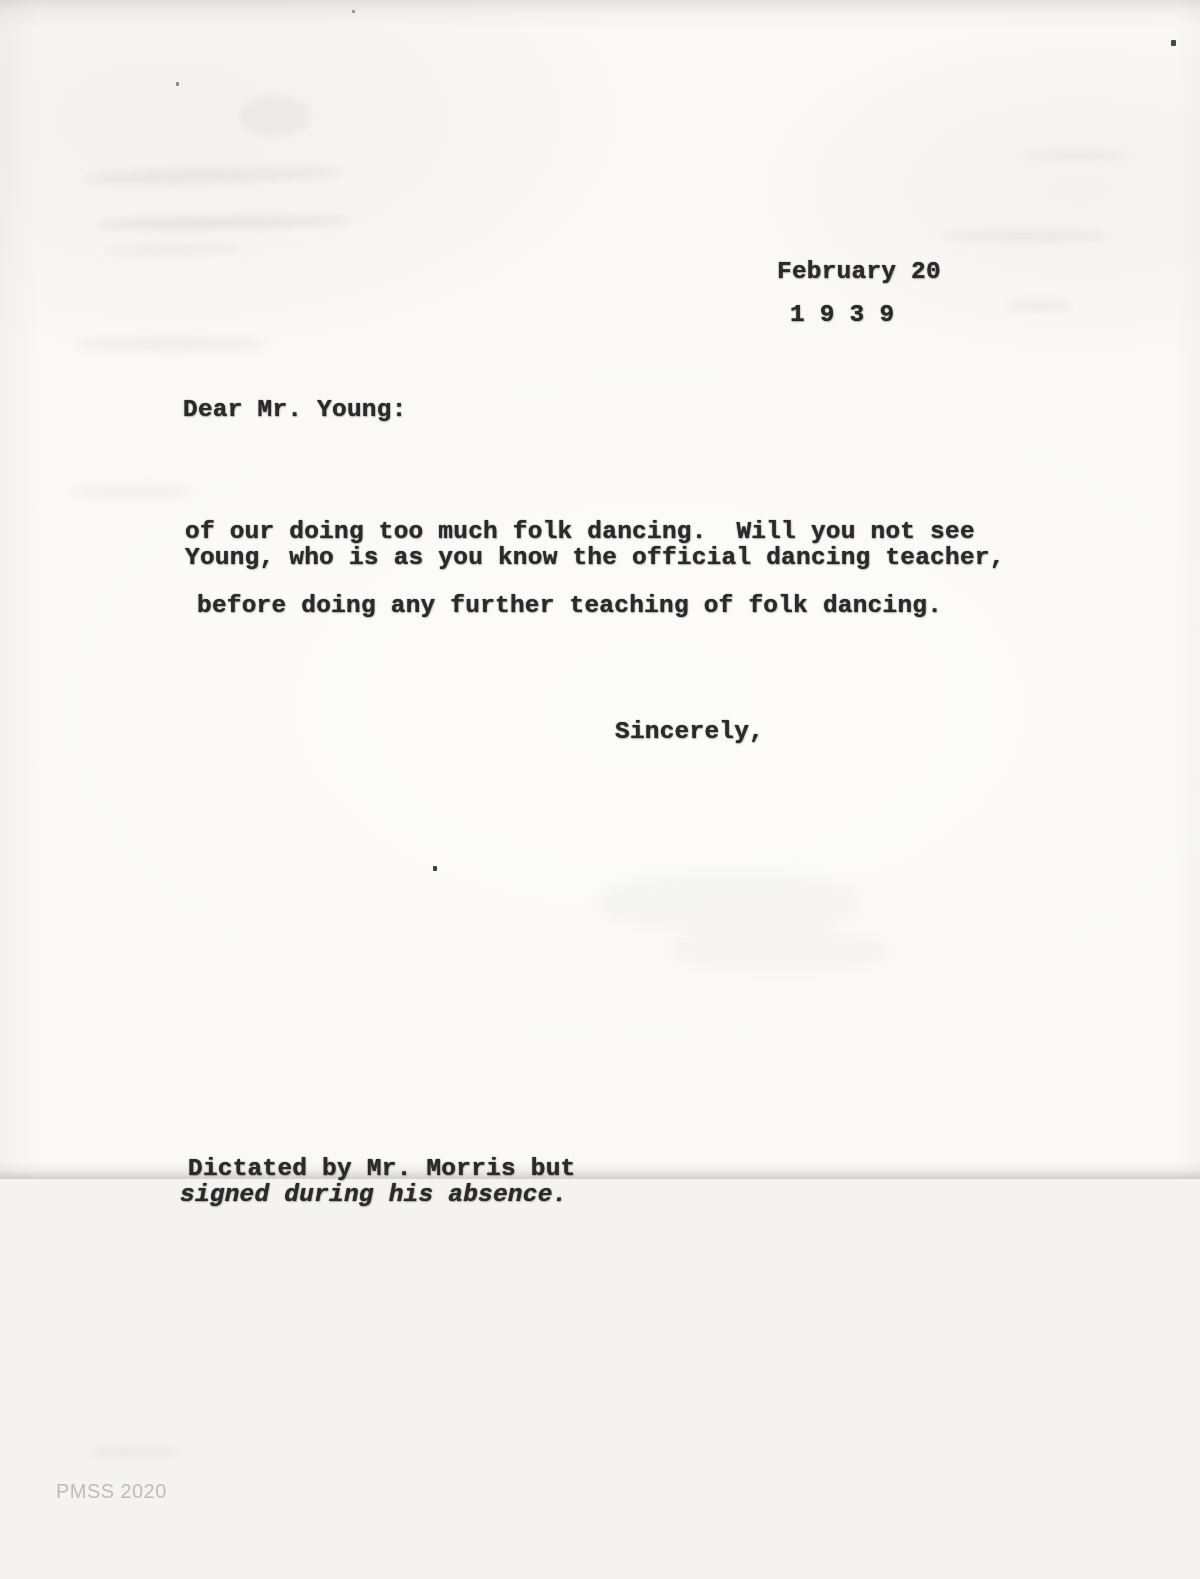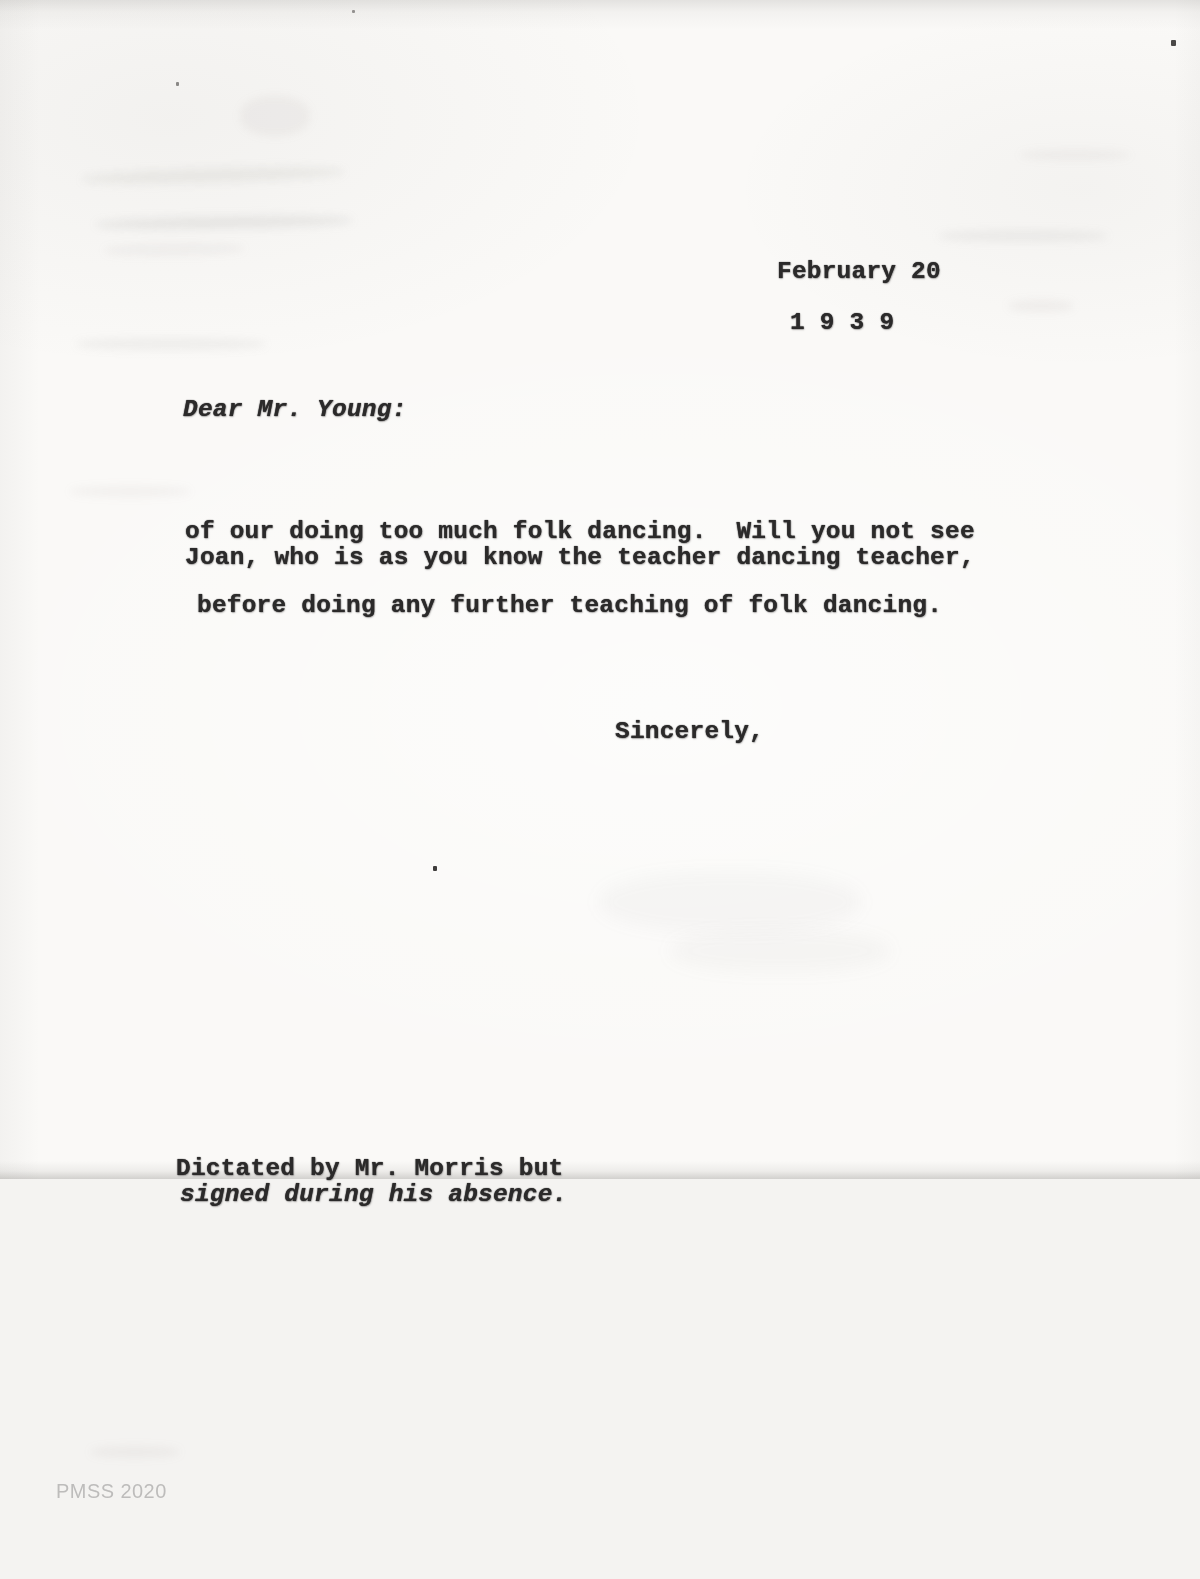--- a/index.html
+++ b/index.html
@@ -37,28 +37,28 @@
     letter-spacing: 0.2px;
     white-space: pre;
     text-shadow:
       0 0 1px rgba(40,38,38,0.85),
       0.6px 0.6px 1.6px rgba(60,58,58,0.35),
       -0.4px 0.4px 1.2px rgba(60,58,58,0.25);
     filter: blur(0.35px);
   }
 
   .date1      { left: 777px; top: 260px; }
-  .date2      { left: 790px; top: 311px; }
-  .salutation { left: 183px; top: 398px; font-style: italic; }
+  .date2      { left: 790px; top: 303px; }
+  .salutation { left: 183px; top: 398px; }
   .b0         { left: 302px; top: 450px; }
   .b1         { left: 185px; top: 520px; }
   .b2         { left: 185px; top: 546px; }
   .b3         { left: 197px; top: 594px; }
   .closing    { left: 615px; top: 720px; }
-  .n0         { left: 176px; top: 1157px; }
+  .n0         { left: 188px; top: 1157px; }
   .n1         { left: 180px; top: 1183px; font-style: italic; }
 
   .watermark {
     position: absolute;
     left: 56px;
     top: 1479px;
     font-family: "Liberation Sans", sans-serif;
     font-size: 21px;
     font-weight: 400;
     color: #bdbcbb;
@@ -124,21 +124,21 @@
   <div class="speck sp2"></div>
   <div class="speck sp3"></div>
   <div class="speck sp4"></div>
 
   <div class="line date1">February 20</div>
   <div class="line date2">1 9 3 9</div>
 
   <div class="line salutation">Dear Mr. Young:</div>
 
   <div class="line b1">of our doing too much folk dancing.  Will you not see</div>
-  <div class="line b2">Joan, who is as you know the teacher dancing teacher,</div>
+  <div class="line b2">Young, who is as you know the official dancing teacher,</div>
   <div class="line b3">before doing any further teaching of folk dancing.</div>
 
   <div class="line closing">Sincerely,</div>
 
   <div class="line n0">Dictated by Mr. Morris but</div>
   <div class="line n1">signed during his absence.</div>
 
   <div class="watermark">PMSS 2020</div>
 
 </div>

